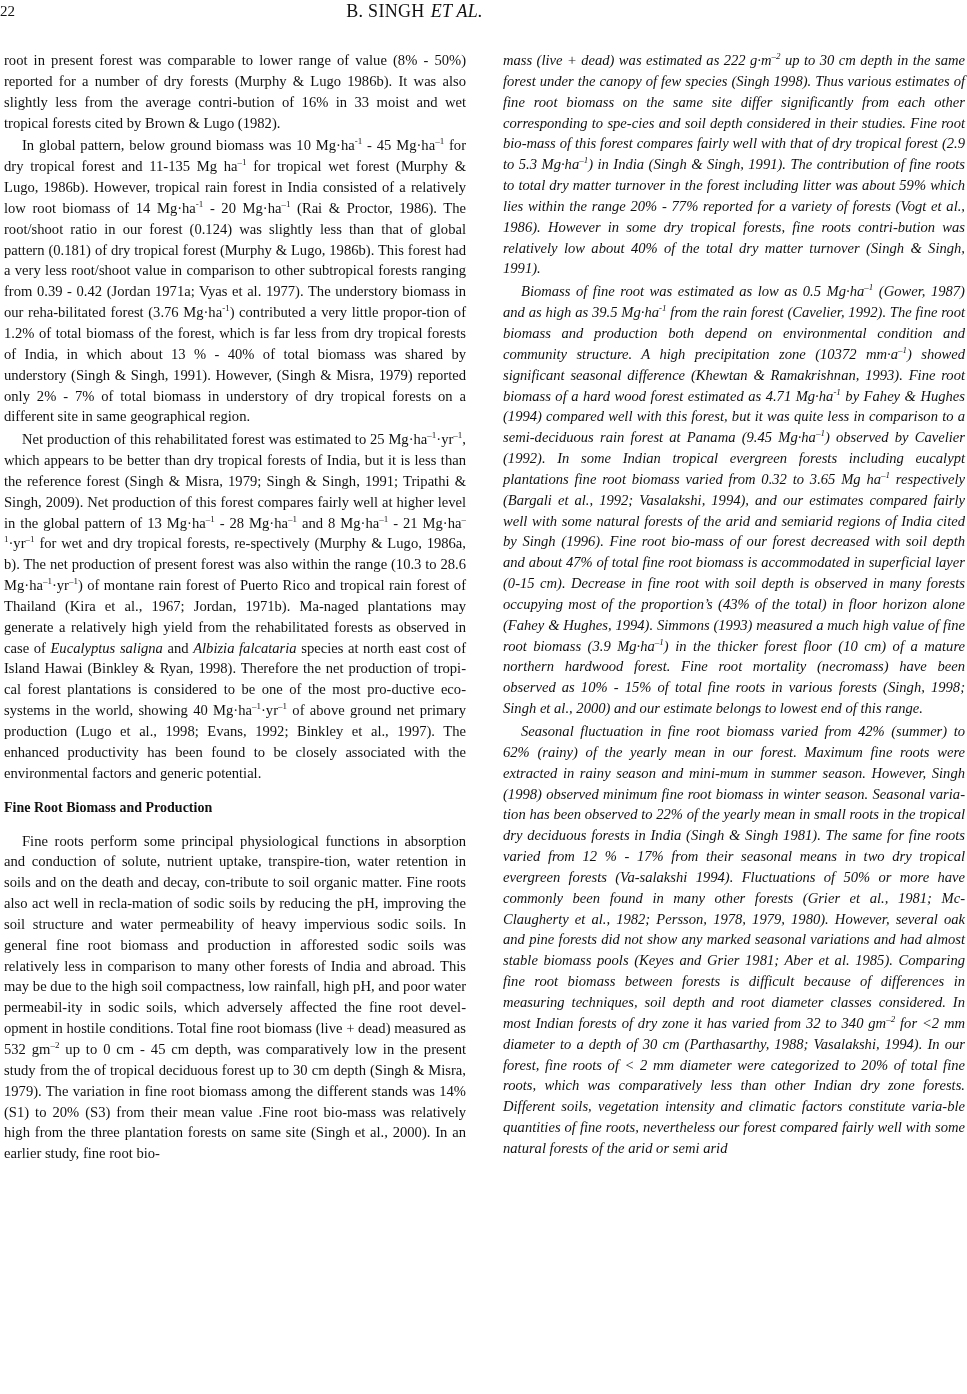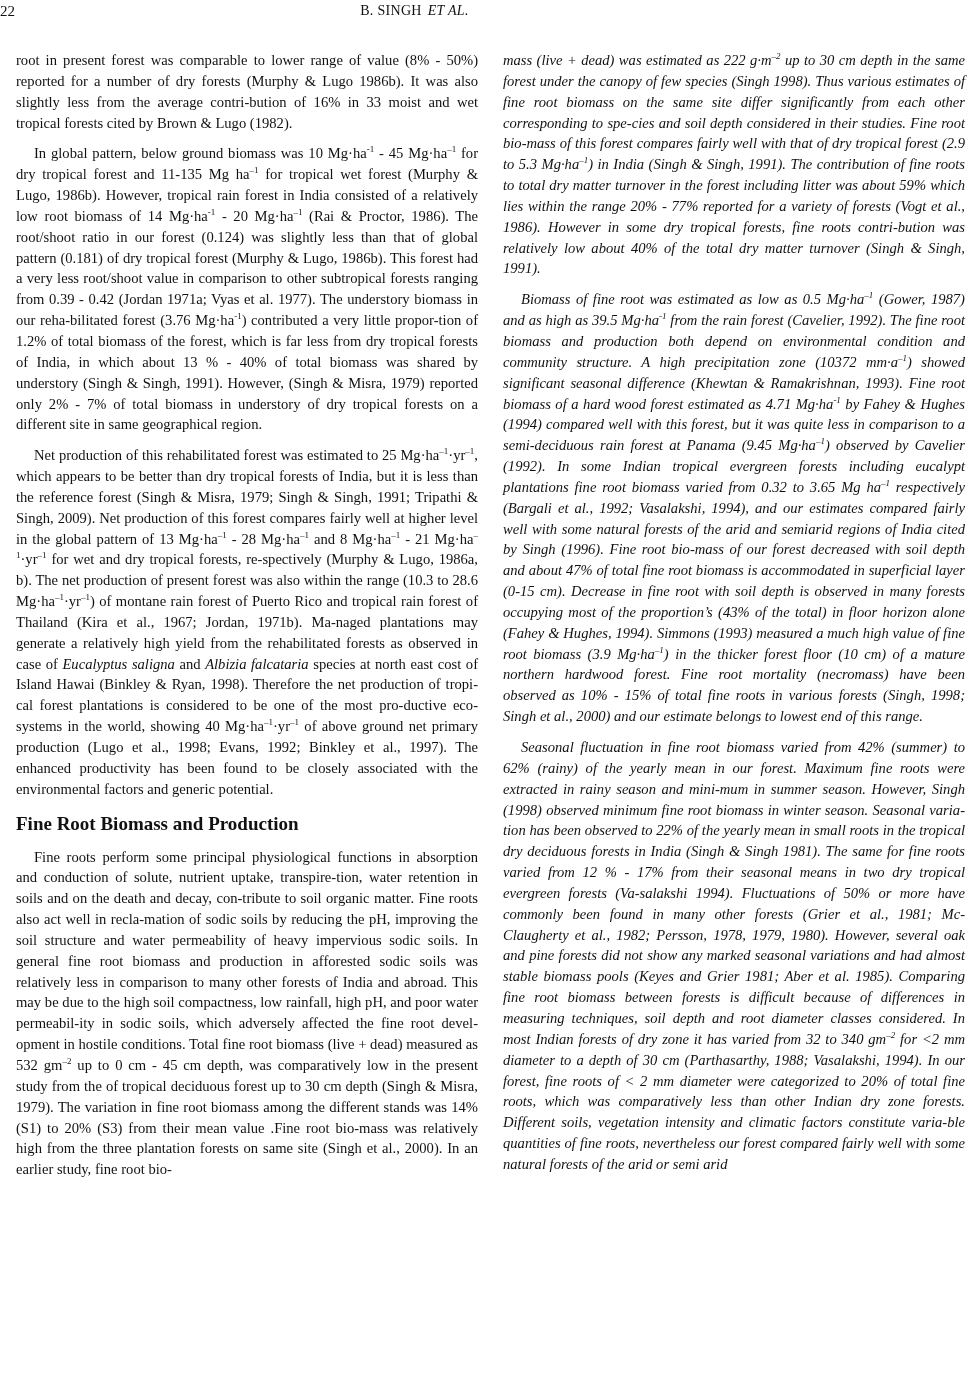--- a/index.html
+++ b/index.html
@@ -4,35 +4,35 @@
 <style>
   html, body { margin: 0; padding: 0; background: #ffffff; }
   body {
     width: 967px; height: 1394px; overflow: hidden; position: relative;
     font-family: "Liberation Serif", serif; color: #111;
   }
   .header {
     position: absolute; top: 0; left: 0; width: 841px; height: 30px;
   }
   .page-num { position: absolute; left: 0; top: 0; font-size: 15px; line-height: 22px; }
-  .running-head { position: absolute; left: 0; right: 12px; top: 0; text-align: center; font-size: 14px; line-height: 22px; letter-spacing: 0.3px; }
+  .running-head { position: absolute; left: 0; right: 12px; top: 0; text-align: center; font-size: 18px; line-height: 22px; letter-spacing: 0.3px; }
   .running-head .it { font-style: italic; margin-left: 6px; }
   .col {
     position: absolute; top: 50px; width: 462px;
     font-size: 14.6px; line-height: 20.85px; text-align: justify;
   }
-  .col.left { left: 16px; }
+  .col.left { left: 4px; }
   .col.right { left: 503px; font-style: italic; }
   .col p { margin: 0; text-indent: 18px; }
   .col p.noindent { text-indent: 0; }
-  .col p + p { margin-top: 10px; }
+  .col p + p { margin-top: 2px; }
   sup { font-size: 9px; line-height: 0; vertical-align: 6px; }
   em { }
   h2.section {
-    font-size: 19px; font-weight: bold; margin: 13px 0 12px 0; line-height: 22px; text-indent: 0;
+    font-size: 14px; font-weight: bold; margin: 13px 0 12px 0; line-height: 22px; text-indent: 0;
   }
 </style>
 </head>
 <body>
 
 <div class="header">
   <span class="page-num">22</span>
   <div class="running-head">
     <span>B. SINGH</span><span class="it">ET AL.</span>
   </div>

